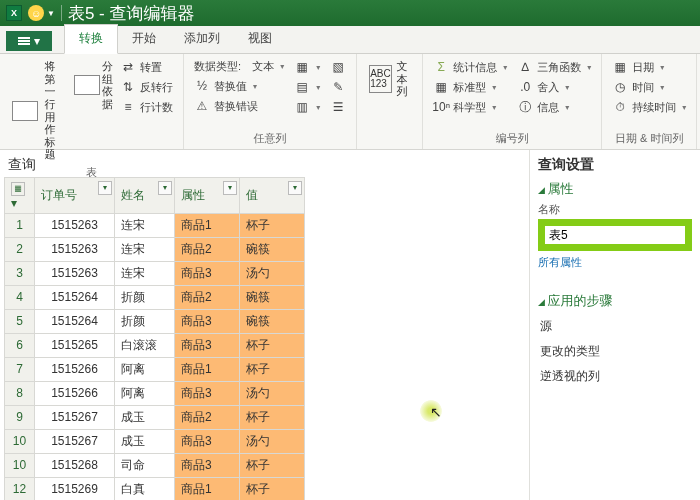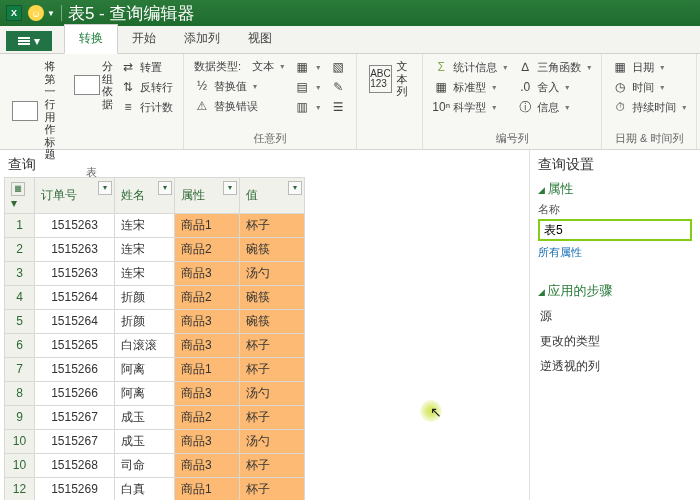--- a/index.html
+++ b/index.html
@@ -45,25 +45,25 @@
 table.grid th .type-ico { display:inline-block; width:14px; height:14px; border:1px solid #bbb; margin-right:3px; font-size:8px; text-align:center; line-height:12px; vertical-align:middle; }
 table.grid th .col-dd { position:absolute; right:2px; top:3px; width:14px; height:14px; border:1px solid #bbb; background:#fafafa; font-size:8px; text-align:center; line-height:12px; }
 table.grid td.rownum { background:#f1f1ec; text-align:center; color:#2d6a35; width:30px; }
 table.grid td.sel { background:#fdba74; }
 table.grid td.num { text-align:center; }
 .cursor-dot { position:absolute; left:420px; top:250px; width:22px; height:22px; border-radius:50%; background: radial-gradient(circle,#d9e96a 20%,rgba(217,233,106,.2) 70%,transparent 72%); pointer-events:none; }
 .cursor-arrow { position:absolute; left:430px; top:254px; font-size:14px; color:#222; pointer-events:none; }
 
 
 .right { width:170px; padding:6px 8px; background:#fff; overflow:hidden; }
-.right h3 { font-size:14px; font-weight:normal; color:#333; }
+.right h3 { font-size:14px; font-weight:bold; color:#333; }
 .right h4 { font-size:13px; font-weight:normal; color:#2a7a3a; margin:6px 0 4px; }
 .right h4::before { content:"◢ "; font-size:9px; color:#2a7a3a; }
 .right .field-lbl { font-size:11px; color:#555; margin-top:4px; }
-.right input.name { width:100%; border:2px solid #84cc16; padding:2px 4px; font-size:12px; margin-top:2px; }
+.right input.name { width:100%; border:7px solid #84cc16; padding:2px 4px; font-size:12px; margin-top:2px; }
 .right a.link { color:#126bb0; font-size:11px; text-decoration:none; display:block; margin-top:4px; }
 .right .step { font-size:12px; color:#333; padding:4px 2px; }
 
 .ico-tbl { background:linear-gradient(#fff,#fff) padding-box, linear-gradient(#777,#777); border:1px solid #888; display:grid; grid-template-columns:1fr 1fr; grid-template-rows:1fr 1fr; gap:1px; width:26px; height:20px; }
 .ico-tbl span{ background:#fff; }
 </style>
 </head>
 <body>
 
 <div class="titlebar">

